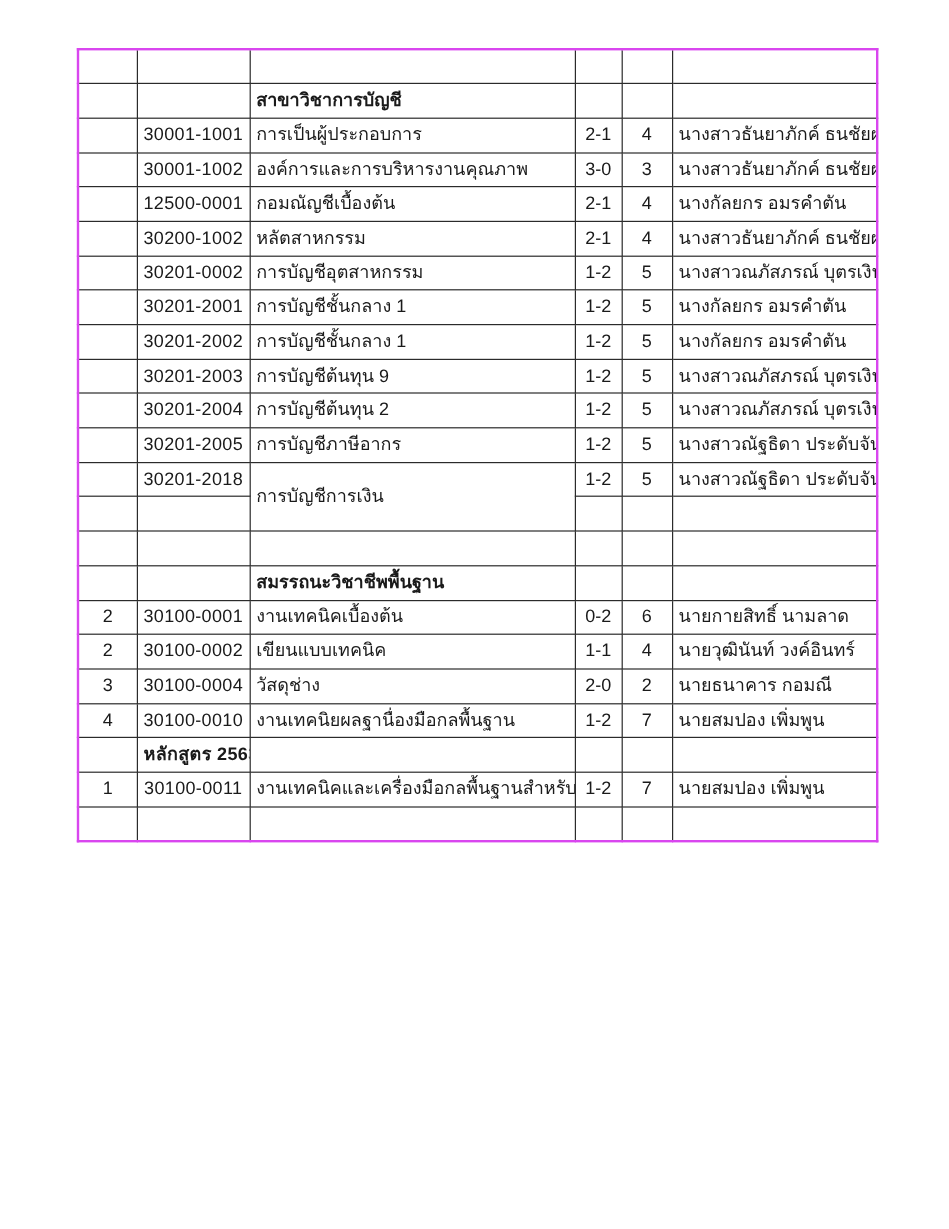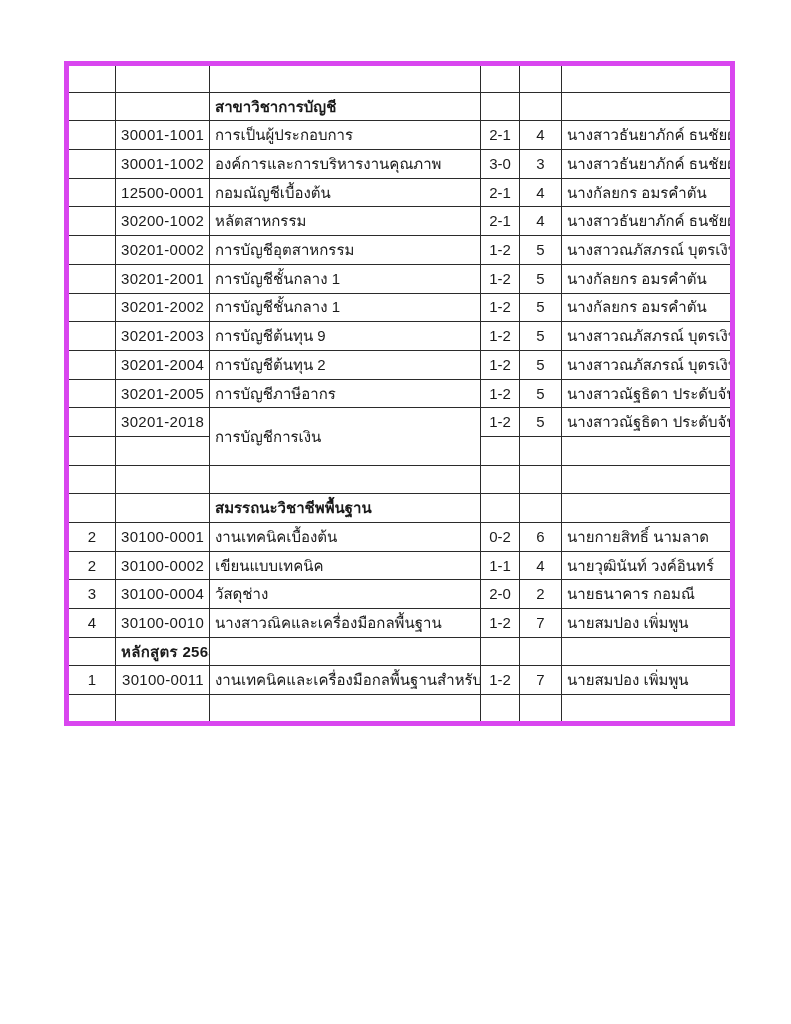--- a/index.html
+++ b/index.html
@@ -12,39 +12,39 @@
   .page {
     position: relative;
     width: 791px;
     height: 1024px;
     background: #ffffff;
     overflow: hidden;
   }
   table.course-table {
     position: absolute;
     left: 64px;
-    top: 61px;
+    top: 40px;
     border-collapse: collapse;
     table-layout: fixed;
     width: 666px;
-    border: 5px solid #d946ef;
+    border: 2px solid #d946ef;
   }
   table.course-table td {
     border: 1px solid #2b2b2b;
     height: 28.7px;
     padding: 0 5px;
     font-size: 15px;
     line-height: 1.05;
     vertical-align: middle;
     white-space: nowrap;
     overflow: hidden;
     box-sizing: border-box;
   }
   td.c-no, td.c-credit, td.c-hours { text-align: center; }
-  td.c-code { text-align: right; letter-spacing: 0.3px; }
+  td.c-code { text-align: center; letter-spacing: 0.3px; }
   td.c-name, td.c-teacher { text-align: left; }
   td.bold { font-weight: bold; }
   col.w-no      { width: 49px; }
   col.w-code    { width: 94px; }
   col.w-name    { width: 271px; }
   col.w-credit  { width: 39px; }
   col.w-hours   { width: 42px; }
   col.w-teacher { width: 171px; }
 </style>
 </head>
@@ -208,21 +208,21 @@
           <td class="c-no">3</td>
           <td class="c-code">30100-0004</td>
           <td class="c-name">วัสดุช่าง</td>
           <td class="c-credit">2-0</td>
           <td class="c-hours">2</td>
           <td class="c-teacher">นายธนาคาร  กอมณี</td>
         </tr>
         <tr>
           <td class="c-no">4</td>
           <td class="c-code">30100-0010</td>
-          <td class="c-name">นางสาวณิคและเครื่องมือกลพื้นฐาน</td>
+          <td class="c-name">งานเทคนิยผลฐานื่องมือกลพื้นฐาน</td>
           <td class="c-credit">1-2</td>
           <td class="c-hours">7</td>
           <td class="c-teacher">นายสมปอง  เพิ่มพูน</td>
         </tr>
         <tr>
           <td class="c-no"></td>
           <td class="c-code bold">หลักสูตร 2563</td>
           <td class="c-name"></td>
           <td class="c-credit"></td>
           <td class="c-hours"></td>

